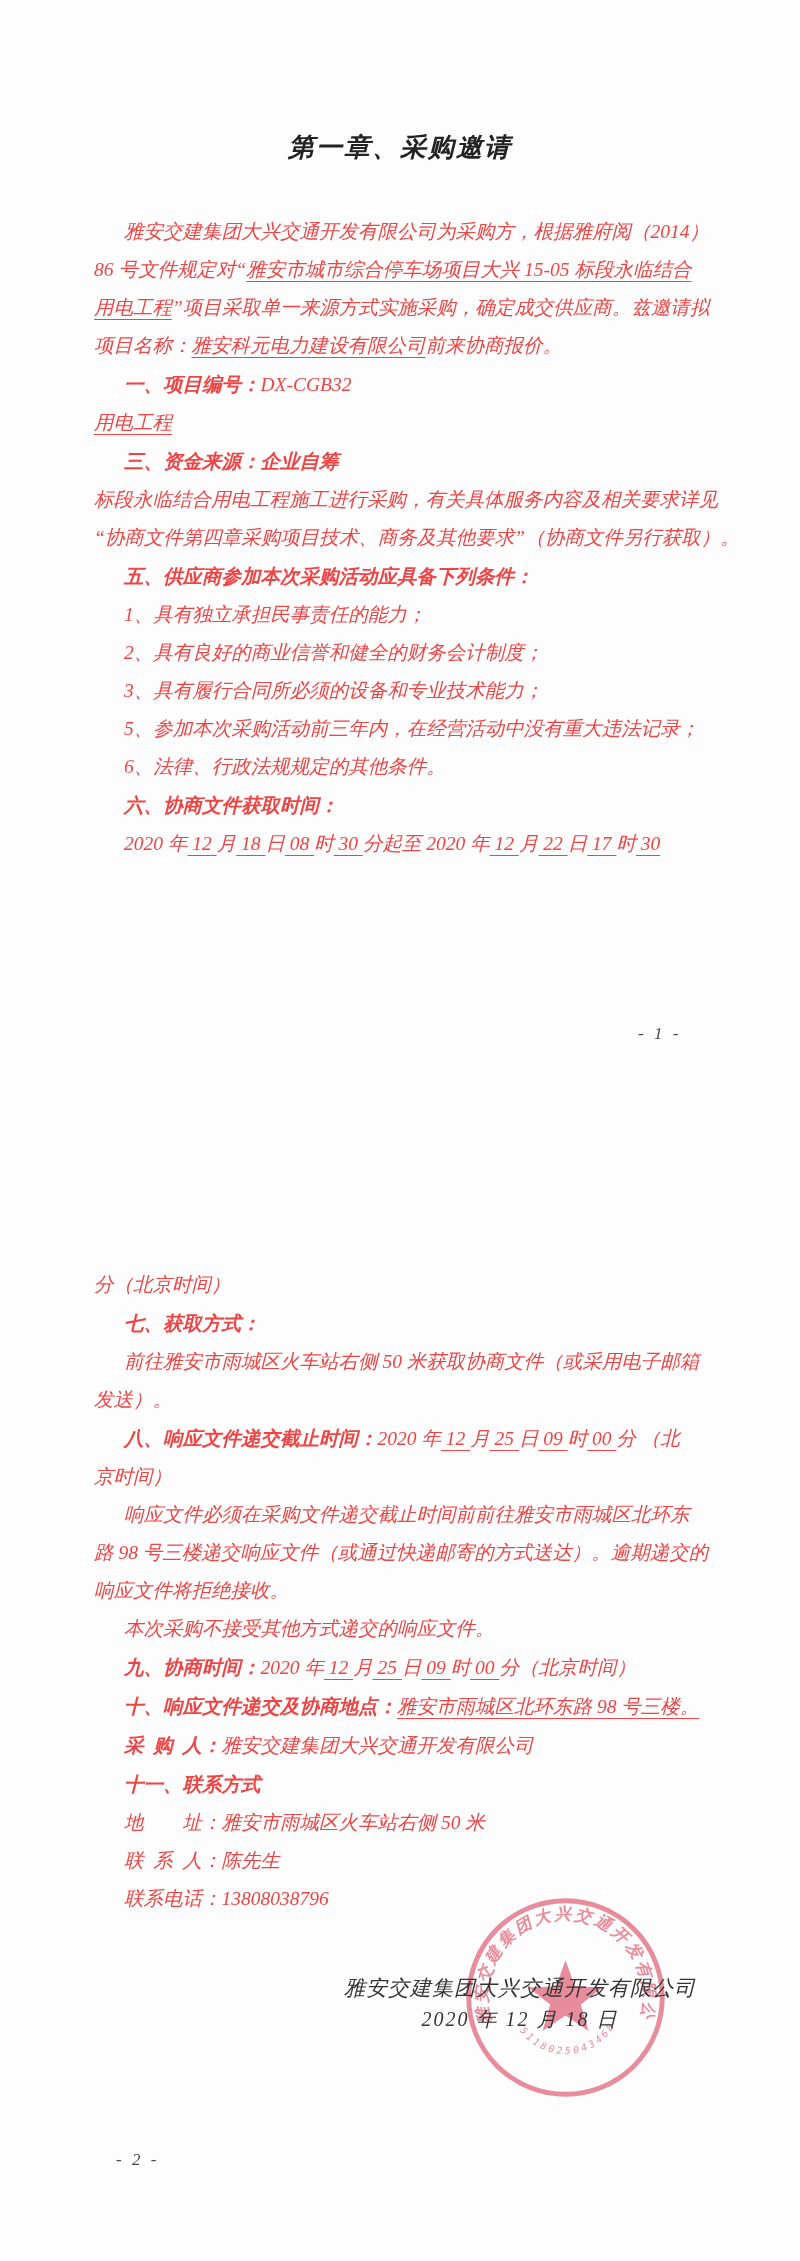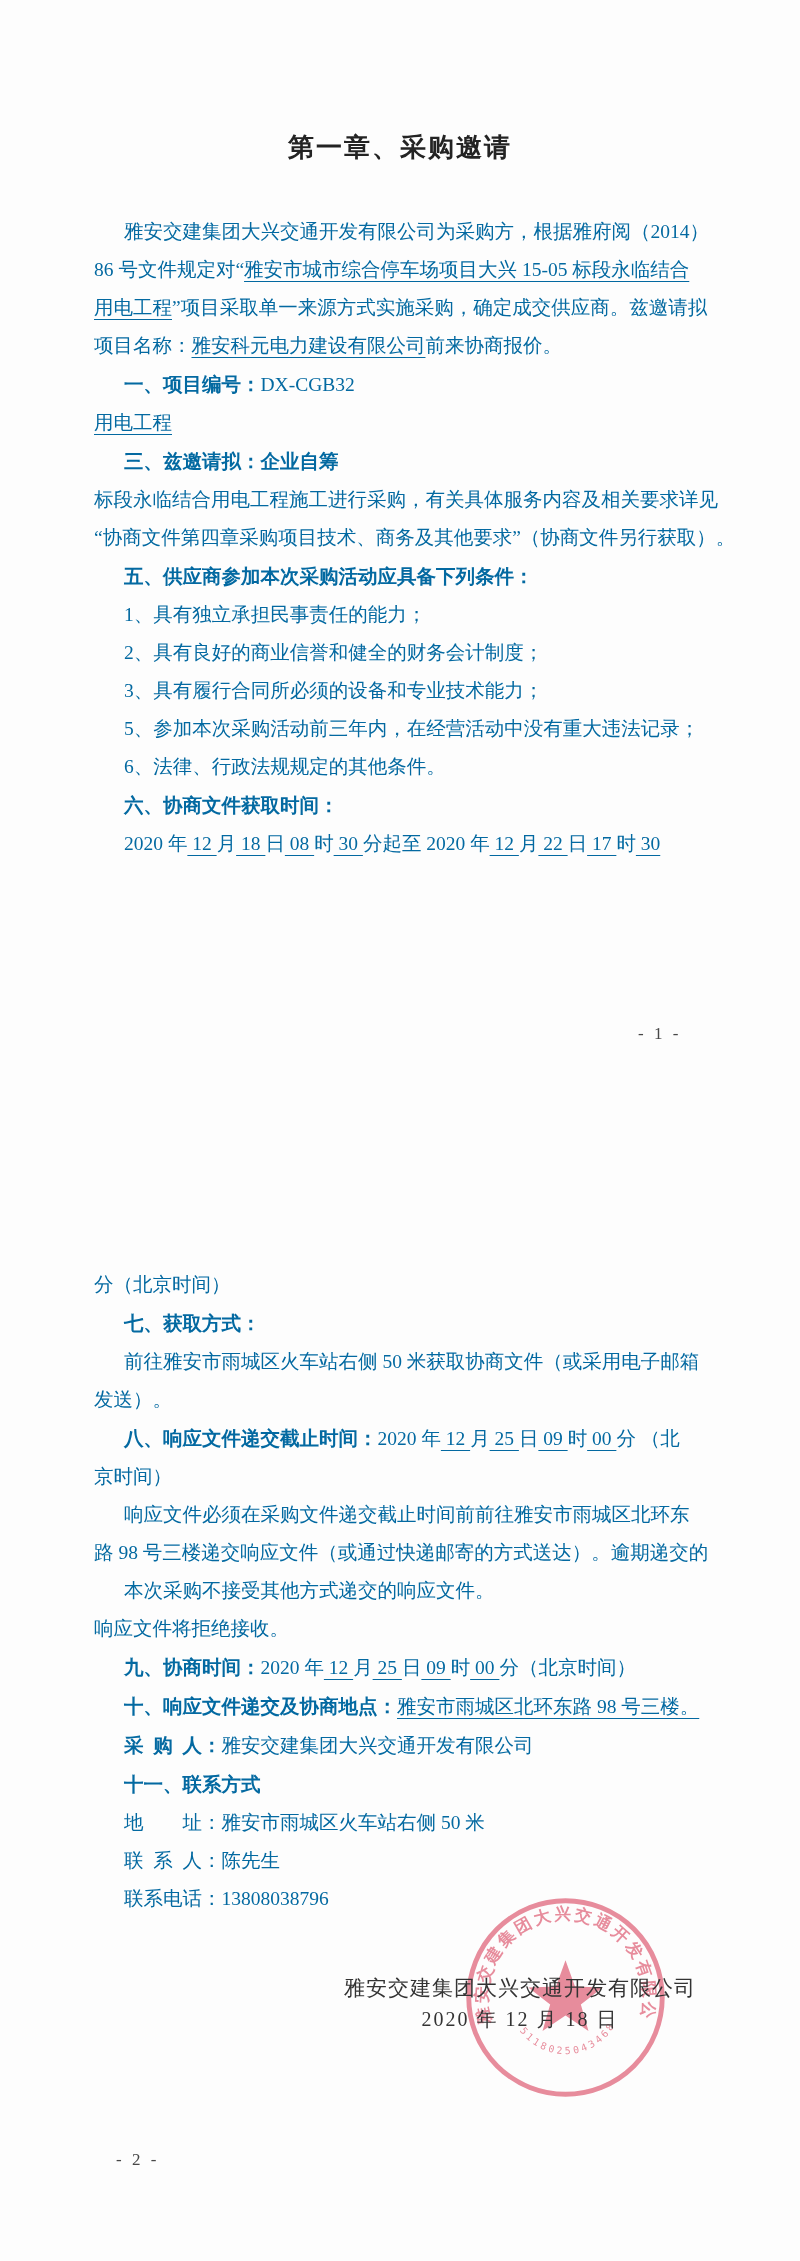--- a/index.html
+++ b/index.html
@@ -3,33 +3,33 @@
 <meta charset="utf-8">
 <style>
   html,body{margin:0;padding:0;}
   body{
     width:800px;height:2261px;
     background:#fdfdfd;
     font-family:"Liberation Serif","DejaVu Serif",serif;
     color:#2e2e2e;
     overflow:hidden;
   }
-  .doc{position:relative;width:800px;height:2261px;overflow:hidden;}
+  .doc{position:relative;width:800px;height:2261px;overflow:hidden;font-style:italic;}
 
   .doc-title{
     position:absolute;top:130px;left:0;width:800px;
     text-align:center;
     font-family:"Liberation Sans","DejaVu Sans",sans-serif;
     font-size:26px;font-weight:700;letter-spacing:2px;color:#232323;
     margin:0;
   }
 
   .content{
     position:absolute;left:94px;width:616px;
-    font-size:19.5px;line-height:38px;color:#0369a1;
+    font-size:19.5px;line-height:38px;color:#ef4444;
   }
   .content1{top:213px;}
   .content2{top:1266px;}
 
   .line{white-space:nowrap;}
   .line.ind{padding-left:30px;}
   .b{font-weight:700;font-family:"Liberation Sans","DejaVu Sans",sans-serif;}
   .u{text-decoration:underline;text-underline-offset:5px;text-decoration-thickness:1px;}
 
   .page-num{
@@ -62,21 +62,21 @@
 
   <h1 class="doc-title">第一章、采购邀请</h1>
 
   <div class="content content1">
       <div class="line ind"><span>雅安交建集团大兴交通开发有限公司为采购方，根据雅府阅（2014）</span></div>
       <div class="line"><span>86 号文件规定对“</span><span class="u">雅安市城市综合停车场项目大兴 15-05 标段永临结合</span></div>
       <div class="line"><span class="u">用电工程</span><span>”项目采取单一来源方式实施采购，确定成交供应商。兹邀请拟</span></div>
       <div class="line"><span>项目名称：</span><span class="u">雅安科元电力建设有限公司</span><span>前来协商报价。</span></div>
       <div class="line ind"><span class="b">一、项目编号：</span><span>DX-CGB32</span></div>
       <div class="line"><span class="u">用电工程</span></div>
-      <div class="line ind"><span class="b">三、兹邀请拟：企业自筹</span></div>
+      <div class="line ind"><span class="b">三、资金来源：企业自筹</span></div>
       <div class="line"><span>标段永临结合用电工程施工进行采购，有关具体服务内容及相关要求详见</span></div>
       <div class="line"><span>“协商文件第四章采购项目技术、商务及其他要求”（协商文件另行获取）。</span></div>
       <div class="line ind"><span class="b">五、供应商参加本次采购活动应具备下列条件：</span></div>
       <div class="line ind"><span>1、具有独立承担民事责任的能力；</span></div>
       <div class="line ind"><span>2、具有良好的商业信誉和健全的财务会计制度；</span></div>
       <div class="line ind"><span>3、具有履行合同所必须的设备和专业技术能力；</span></div>
       <div class="line ind"><span>5、参加本次采购活动前三年内，在经营活动中没有重大违法记录；</span></div>
       <div class="line ind"><span>6、法律、行政法规规定的其他条件。</span></div>
       <div class="line ind"><span class="b">六、协商文件获取时间：</span></div>
       <div class="line ind"><span>2020 年</span><span class="u"> 12 </span><span>月</span><span class="u"> 18 </span><span>日</span><span class="u"> 08 </span><span>时</span><span class="u"> 30 </span><span>分起至 2020 年</span><span class="u"> 12 </span><span>月</span><span class="u"> 22 </span><span>日</span><span class="u"> 17 </span><span>时</span><span class="u"> 30</span></div>
@@ -86,22 +86,22 @@
 
   <div class="content content2">
       <div class="line"><span>分（北京时间）</span></div>
       <div class="line ind"><span class="b">七、获取方式：</span></div>
       <div class="line ind"><span>前往雅安市雨城区火车站右侧 50 米获取协商文件（或采用电子邮箱</span></div>
       <div class="line"><span>发送）。</span></div>
       <div class="line ind"><span class="b">八、响应文件递交截止时间：</span><span>2020 年</span><span class="u"> 12 </span><span>月</span><span class="u"> 25 </span><span>日</span><span class="u"> 09 </span><span>时</span><span class="u"> 00 </span><span>分 （北</span></div>
       <div class="line"><span>京时间）</span></div>
       <div class="line ind"><span>响应文件必须在采购文件递交截止时间前前往雅安市雨城区北环东</span></div>
       <div class="line"><span>路 98 号三楼递交响应文件（或通过快递邮寄的方式送达）。逾期递交的</span></div>
+      <div class="line"><span>响应文件将拒绝接收。</span></div>
       <div class="line ind"><span>本次采购不接受其他方式递交的响应文件。</span></div>
-      <div class="line"><span>响应文件将拒绝接收。</span></div>
       <div class="line ind"><span class="b">九、协商时间：</span><span>2020 年</span><span class="u"> 12 </span><span>月</span><span class="u"> 25 </span><span>日</span><span class="u"> 09 </span><span>时</span><span class="u"> 00 </span><span>分（北京时间）</span></div>
       <div class="line ind"><span class="b">十、响应文件递交及协商地点：</span><span class="u">雅安市雨城区北环东路 98 号三楼。</span></div>
       <div class="line ind"><span class="b">采 购 人：</span><span>雅安交建集团大兴交通开发有限公司</span></div>
       <div class="line ind"><span class="b">十一、联系方式</span></div>
       <div class="line ind"><span>地　　址：</span><span>雅安市雨城区火车站右侧 50 米</span></div>
       <div class="line ind"><span>联 系 人：</span><span>陈先生</span></div>
       <div class="line ind"><span>联系电话：</span><span>13808038796</span></div>
     </div>
 
   <svg class="stamp" viewBox="0 0 220 220">

